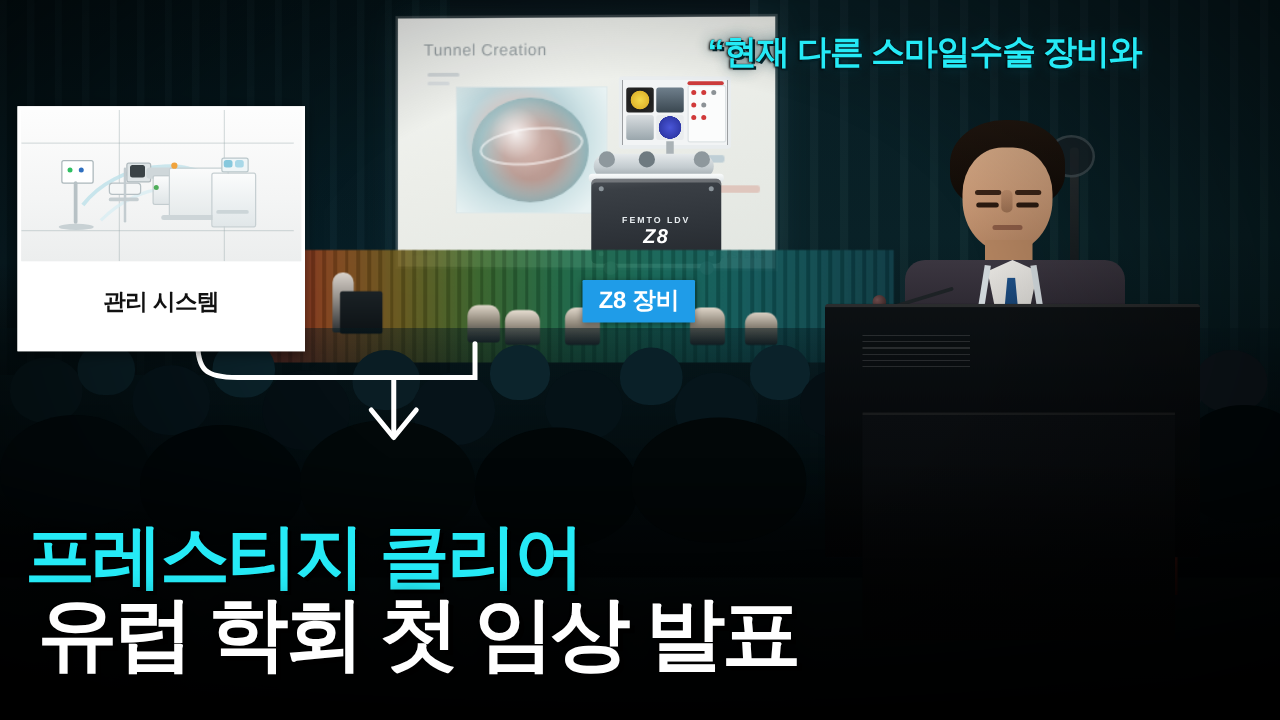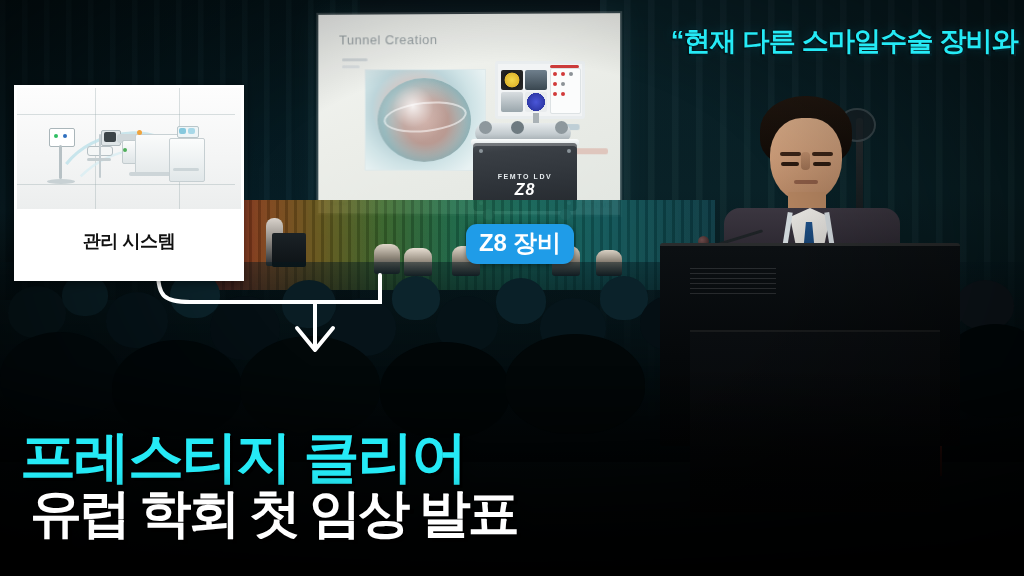--- a/index.html
+++ b/index.html
@@ -267,46 +267,46 @@
     height:66px;display:flex;flex-direction:column;align-items:center;justify-content:center;
     background:#fff;color:#111;line-height:1.22;
   }
   .inset-cap div{font-size:18px;font-weight:700;letter-spacing:-.4px;}
 
   
   .z8label{
     position:absolute;left:466px;top:224px;
     background:#1F9CE8;color:#fff;
     padding:3px 13px 5px 13px;
-    font-size:24px;font-weight:700;letter-spacing:-.2px;
-    border-radius:11px;
+    font-size:19px;font-weight:700;letter-spacing:-.2px;
+    border-radius:1px;
     box-shadow:0 1px 5px rgba(0,0,0,.4);
   }
 
   
   .quote{
     position:absolute;left:566px;top:24px;width:452px;
-    text-align:right;color:#25EAF6;
+    text-align:left;color:#25EAF6;
     font-size:27px;font-weight:700;line-height:1.26;letter-spacing:-.8px;
     text-shadow:
       0 0 1px #000, 2px 2px 0 #04222a, -1px 1px 2px rgba(0,0,0,.85),
       0 0 12px rgba(10,60,70,.9);
   }
   .quote .l2{padding-right:6px;}
 
   
   .headline{position:absolute;left:0;bottom:36px;width:1024px;}
   .hl1{
     margin-left:20px;color:#25EAF6;
     font-size:56px;font-weight:700;letter-spacing:-2px;line-height:1;
     text-shadow:3px 3px 0 rgba(0,0,0,.85), -1px -1px 0 rgba(0,0,0,.6), 0 0 18px rgba(0,0,0,.8);
   }
   .hl2{
     margin-left:30px;margin-top:2px;color:#ffffff;
-    font-size:52px;font-weight:700;letter-spacing:-3px;line-height:1.02;
+    font-size:64px;font-weight:700;letter-spacing:-3px;line-height:1.02;
     text-shadow:4px 4px 0 rgba(0,0,0,.9), -2px -1px 0 rgba(0,0,0,.65), 0 0 22px rgba(0,0,0,.85);
   }
 </style>
 </head>
 <body>
 
 <div id="stage">
 
   <div class="photo">
     <div class="bg-hall"></div>

